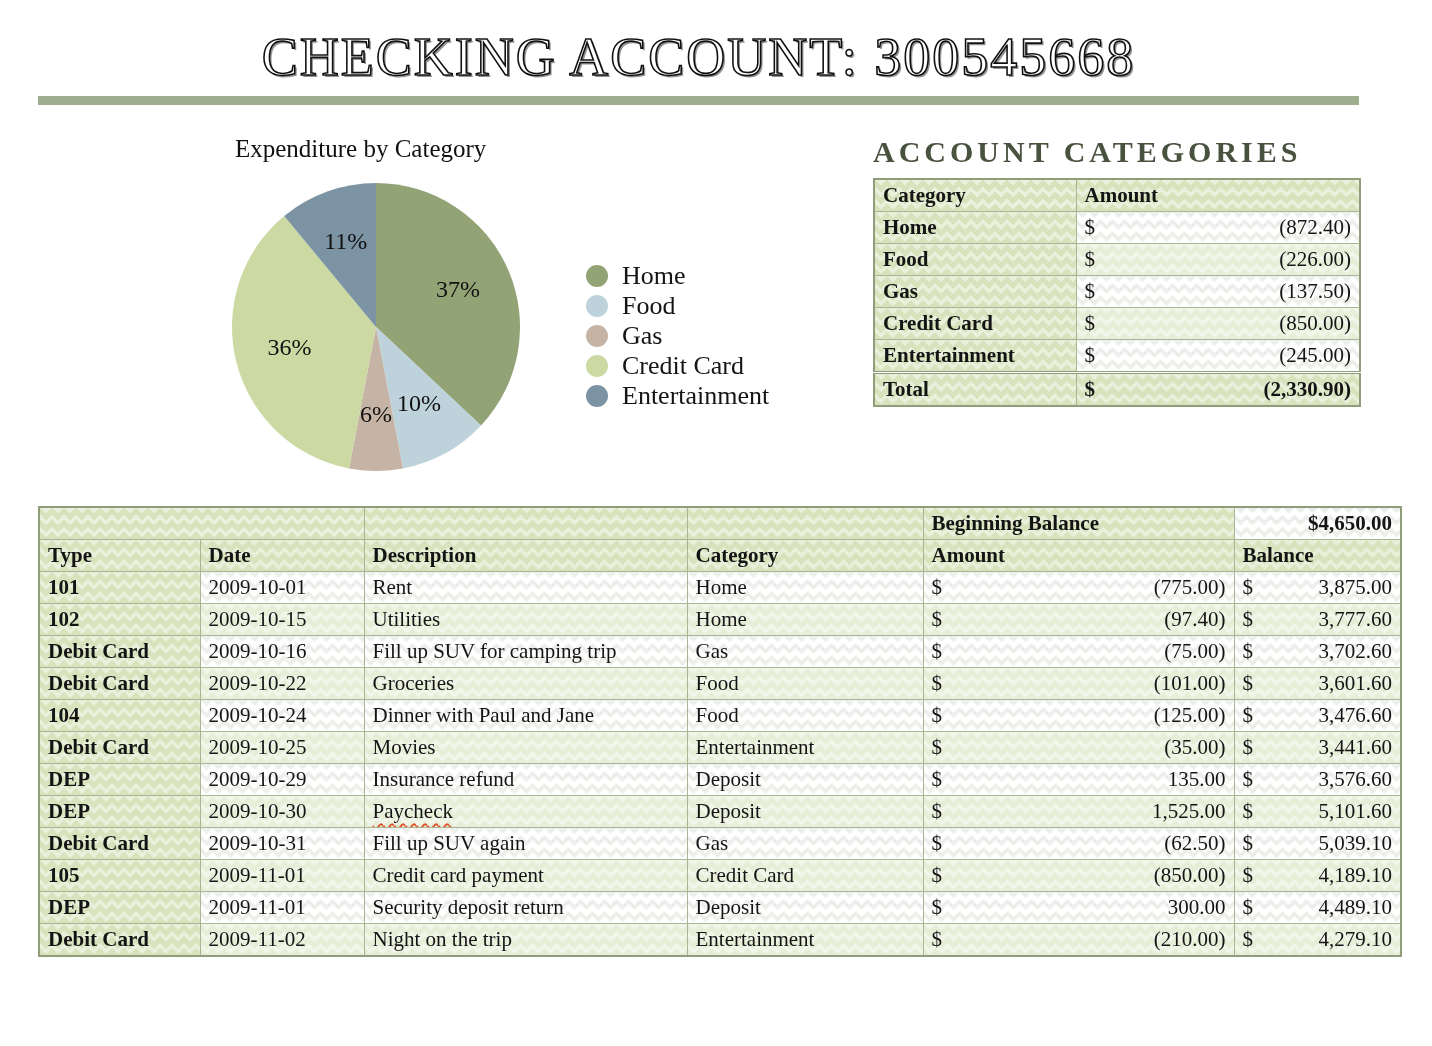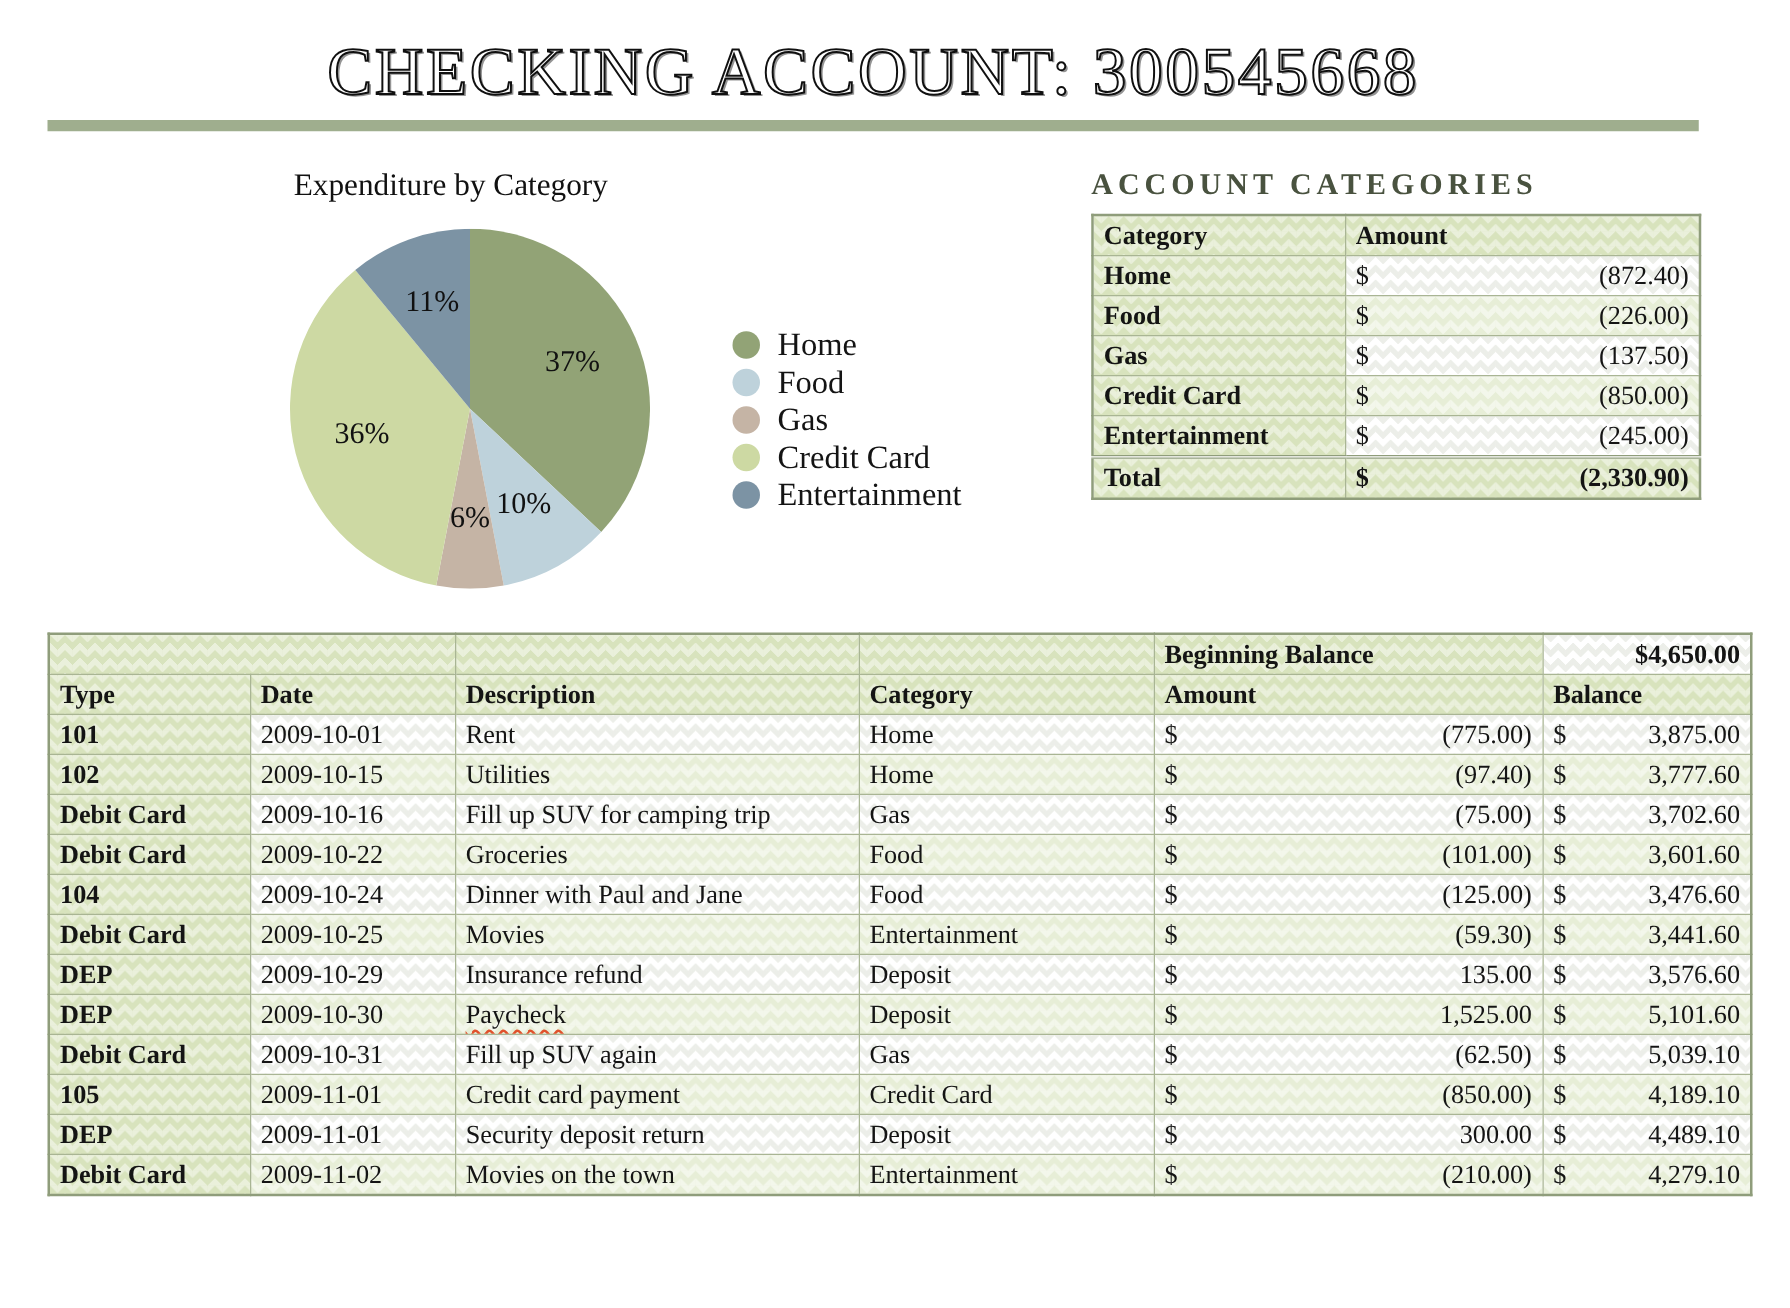--- a/index.html
+++ b/index.html
@@ -28,21 +28,21 @@
   .chart-title { position:absolute; left:197px; top:0; font-size:25px; color:#111; }
   .chart-body { position:absolute; left:194px; top:48px; display:flex; }
   .legend { list-style:none; margin:78px 0 0 66px; padding:0; }
   .legend li { display:flex; align-items:center; height:30px; white-space:nowrap; }
   .legend .dot { width:22px; height:22px; border-radius:50%; margin-right:14px; flex:0 0 22px; }
   .legend .lbl { font-size:26px; }
   .pie-label { font-size:25px; fill:#111; }
 
   .categories-block { margin-left:auto; width:486px; }
   .section-heading {
-    margin:0; font-size:24px; font-weight:bold; letter-spacing:4px;
+    margin:0; font-size:30px; font-weight:bold; letter-spacing:4px;
     color:#49523f;
   }
   
   table { border-collapse:collapse; table-layout:fixed; }
   td, th { border:1px solid #a9b594; padding:3px 8px; height:25px;
            font-size:21px; text-align:left; vertical-align:middle;
            overflow:hidden; white-space:nowrap; }
   th { font-weight:bold; }
   .b { font-weight:bold; }
   .money { }
@@ -333,21 +333,21 @@
             </td>
           </tr>
           <tr>
             <td class="zz-green b">Debit Card</td>
             <td class="zz-green-light">2009-10-25</td>
             <td class="zz-green-light">Movies</td>
             <td class="zz-green-light">Entertainment</td>
             <td class="zz-green-light money">
               <span class="inner">
                 <span class="cur">$</span>
-                <span class="val">(59.30)</span>
+                <span class="val">(35.00)</span>
               </span>
             </td>
             <td class="zz-green-light money">
               <span class="inner">
                 <span class="cur">$</span>
                 <span class="val">3,441.60</span>
               </span>
             </td>
           </tr>
           <tr>
@@ -436,21 +436,21 @@
             <td class="zz-white money">
               <span class="inner">
                 <span class="cur">$</span>
                 <span class="val">4,489.10</span>
               </span>
             </td>
           </tr>
           <tr>
             <td class="zz-green b">Debit Card</td>
             <td class="zz-green-light">2009-11-02</td>
-            <td class="zz-green-light">Movies on the town</td>
+            <td class="zz-green-light">Night on the trip</td>
             <td class="zz-green-light">Entertainment</td>
             <td class="zz-green-light money">
               <span class="inner">
                 <span class="cur">$</span>
                 <span class="val">(210.00)</span>
               </span>
             </td>
             <td class="zz-green-light money">
               <span class="inner">
                 <span class="cur">$</span>

